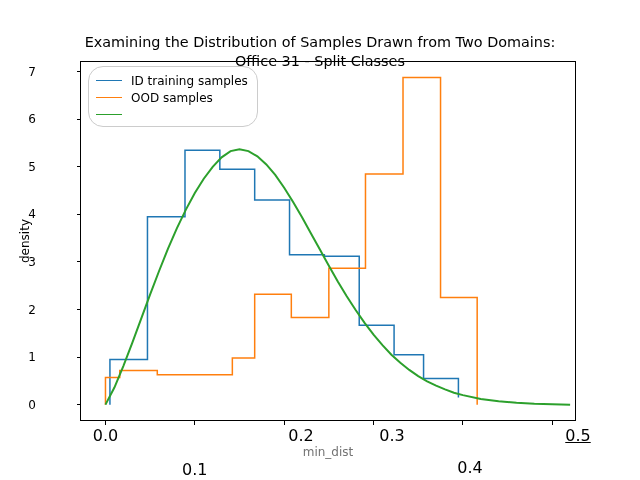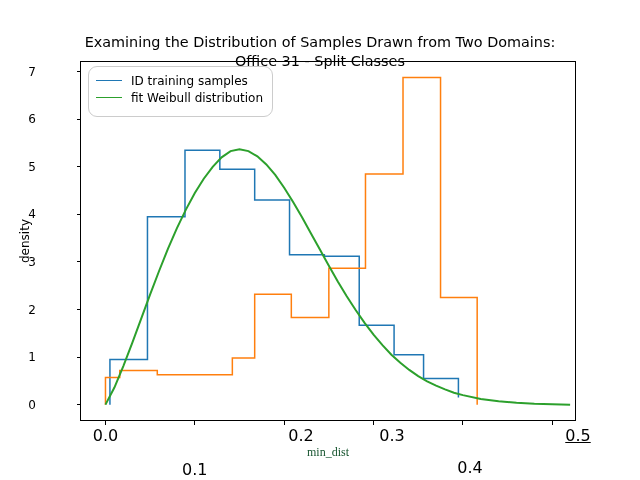--- a/index.html
+++ b/index.html
@@ -11,24 +11,24 @@
   #plot{position:absolute;left:80px;top:61px;width:496px;height:360px;}
   #axesbox{position:absolute;inset:0;border:1.05px solid #000;box-sizing:border-box;}
   svg{position:absolute;left:0;top:0;overflow:visible;}
   .ytick-label{position:absolute;right:604px;transform:translateY(-50%);
                font-size:12px;color:#000;text-align:right;width:40px;}
   .xtick-label{position:absolute;top:426px;transform:translateX(-50%);
                font-size:16px;color:#000;text-align:center;width:60px;}
   .tickmark{position:absolute;background:#000;}
   #ylabel{position:absolute;left:25px;top:241px;font-size:12px;color:#000;
           transform:translate(-50%,-50%) rotate(-90deg);white-space:nowrap;}
-  #xlabel{position:absolute;left:328px;top:452px;font-size:12px;color:#14532d;
-          transform:translate(-50%,-50%);white-space:nowrap;font-family:Liberation Serif, serif;}
+  #xlabel{position:absolute;left:328px;top:452px;font-size:12px;color:#737373;
+          transform:translate(-50%,-50%);white-space:nowrap;}
   #legend{position:absolute;left:88px;top:66px;background:#fff;
-          border:0.8px solid #ccc;border-radius:9px;padding:5px 9px 10px 7px;}
+          border:0.8px solid #ccc;border-radius:15px;padding:5px 9px 3px 7px;}
   .legend-row{display:flex;align-items:center;height:17px;}
   .legend-swatch{width:26px;height:0;border-top-width:1.6px;
                  border-top-style:solid;margin-right:9px;flex:none;}
   .legend-text{font-size:12px;color:#000;white-space:nowrap;}
 </style>
 </head>
 <body>
 
 <div id="fig">
 
@@ -77,17 +77,20 @@
 
   <div id="ylabel">density</div>
   <div id="xlabel">min_dist</div>
 
   <div id="legend">
       <div class="legend-row">
         <span class="legend-swatch" style="border-top-color: rgb(31, 119, 180);"></span>
         <span class="legend-text">ID training samples</span>
       </div>
       <div class="legend-row">
+        <span class="legend-swatch" style="border-top-color: rgb(255, 127, 14);"></span>
+        <span class="legend-text">OOD samples</span>
+      </div>
+      <div class="legend-row">
         <span class="legend-swatch" style="border-top-color: rgb(44, 160, 44);"></span>
-        <span class="legend-text">fit Weibull distribution</span>
       </div>
     </div>
 </div>
 
 </body></html>

